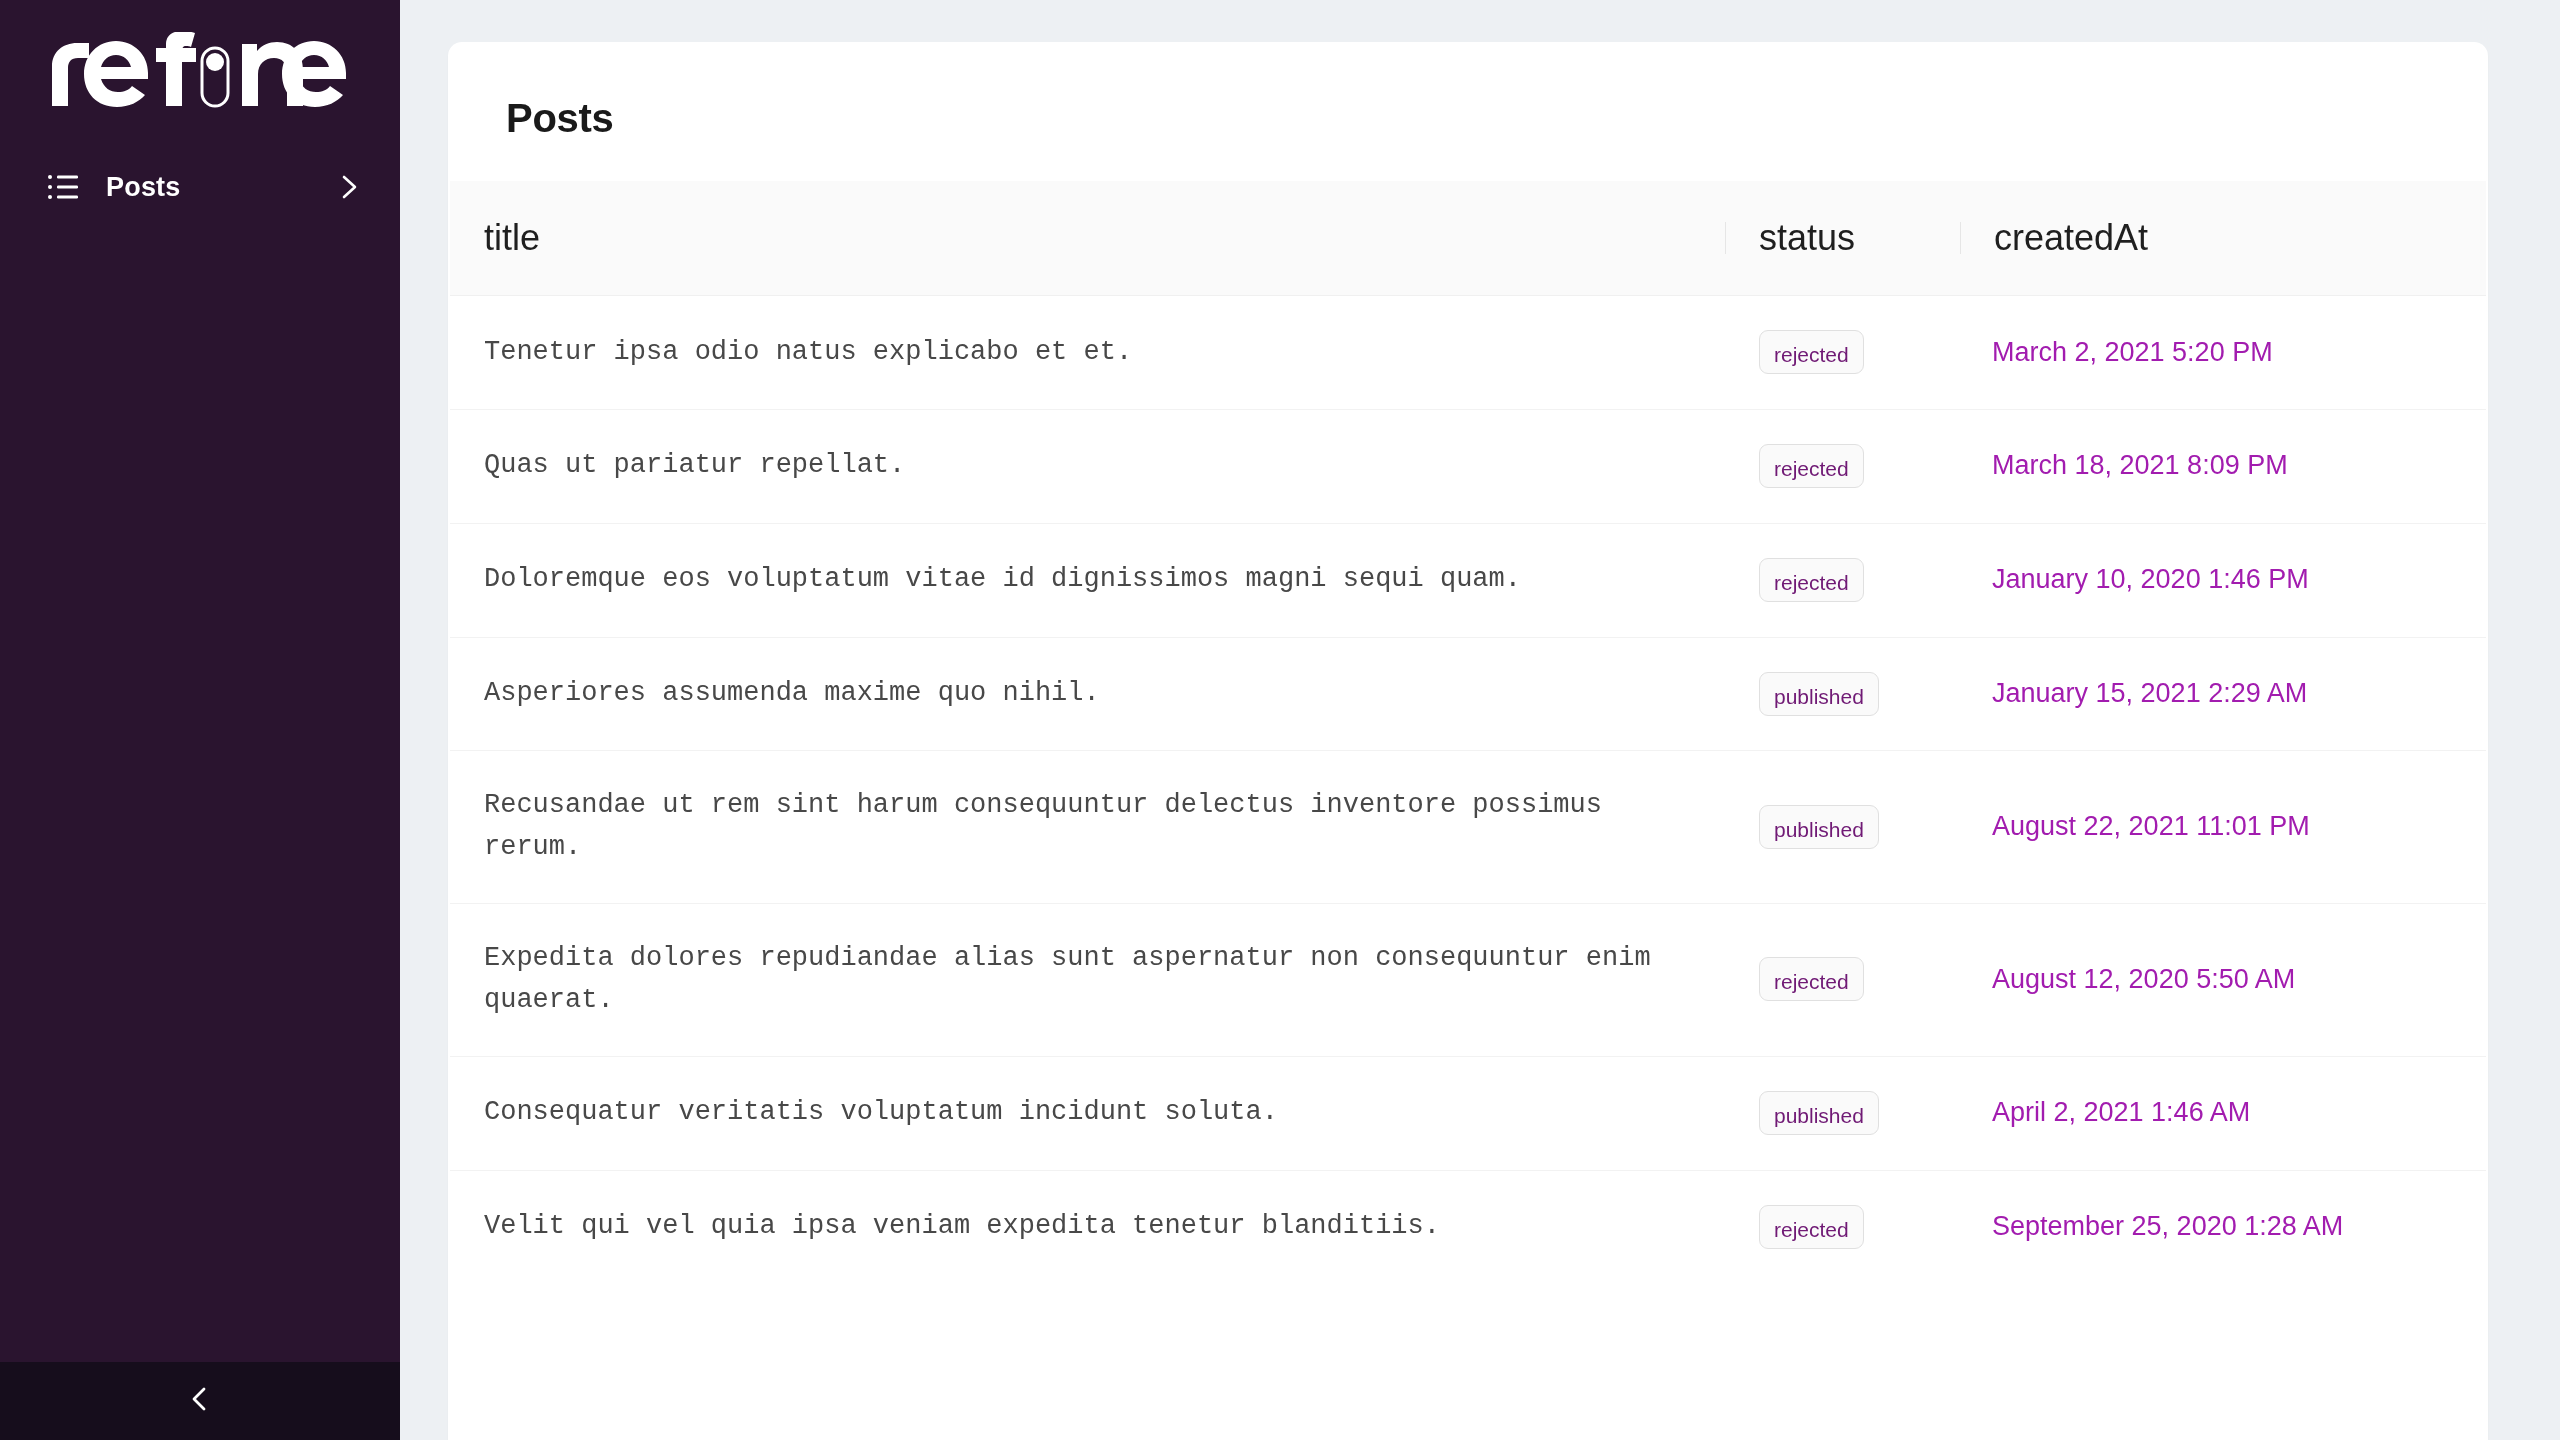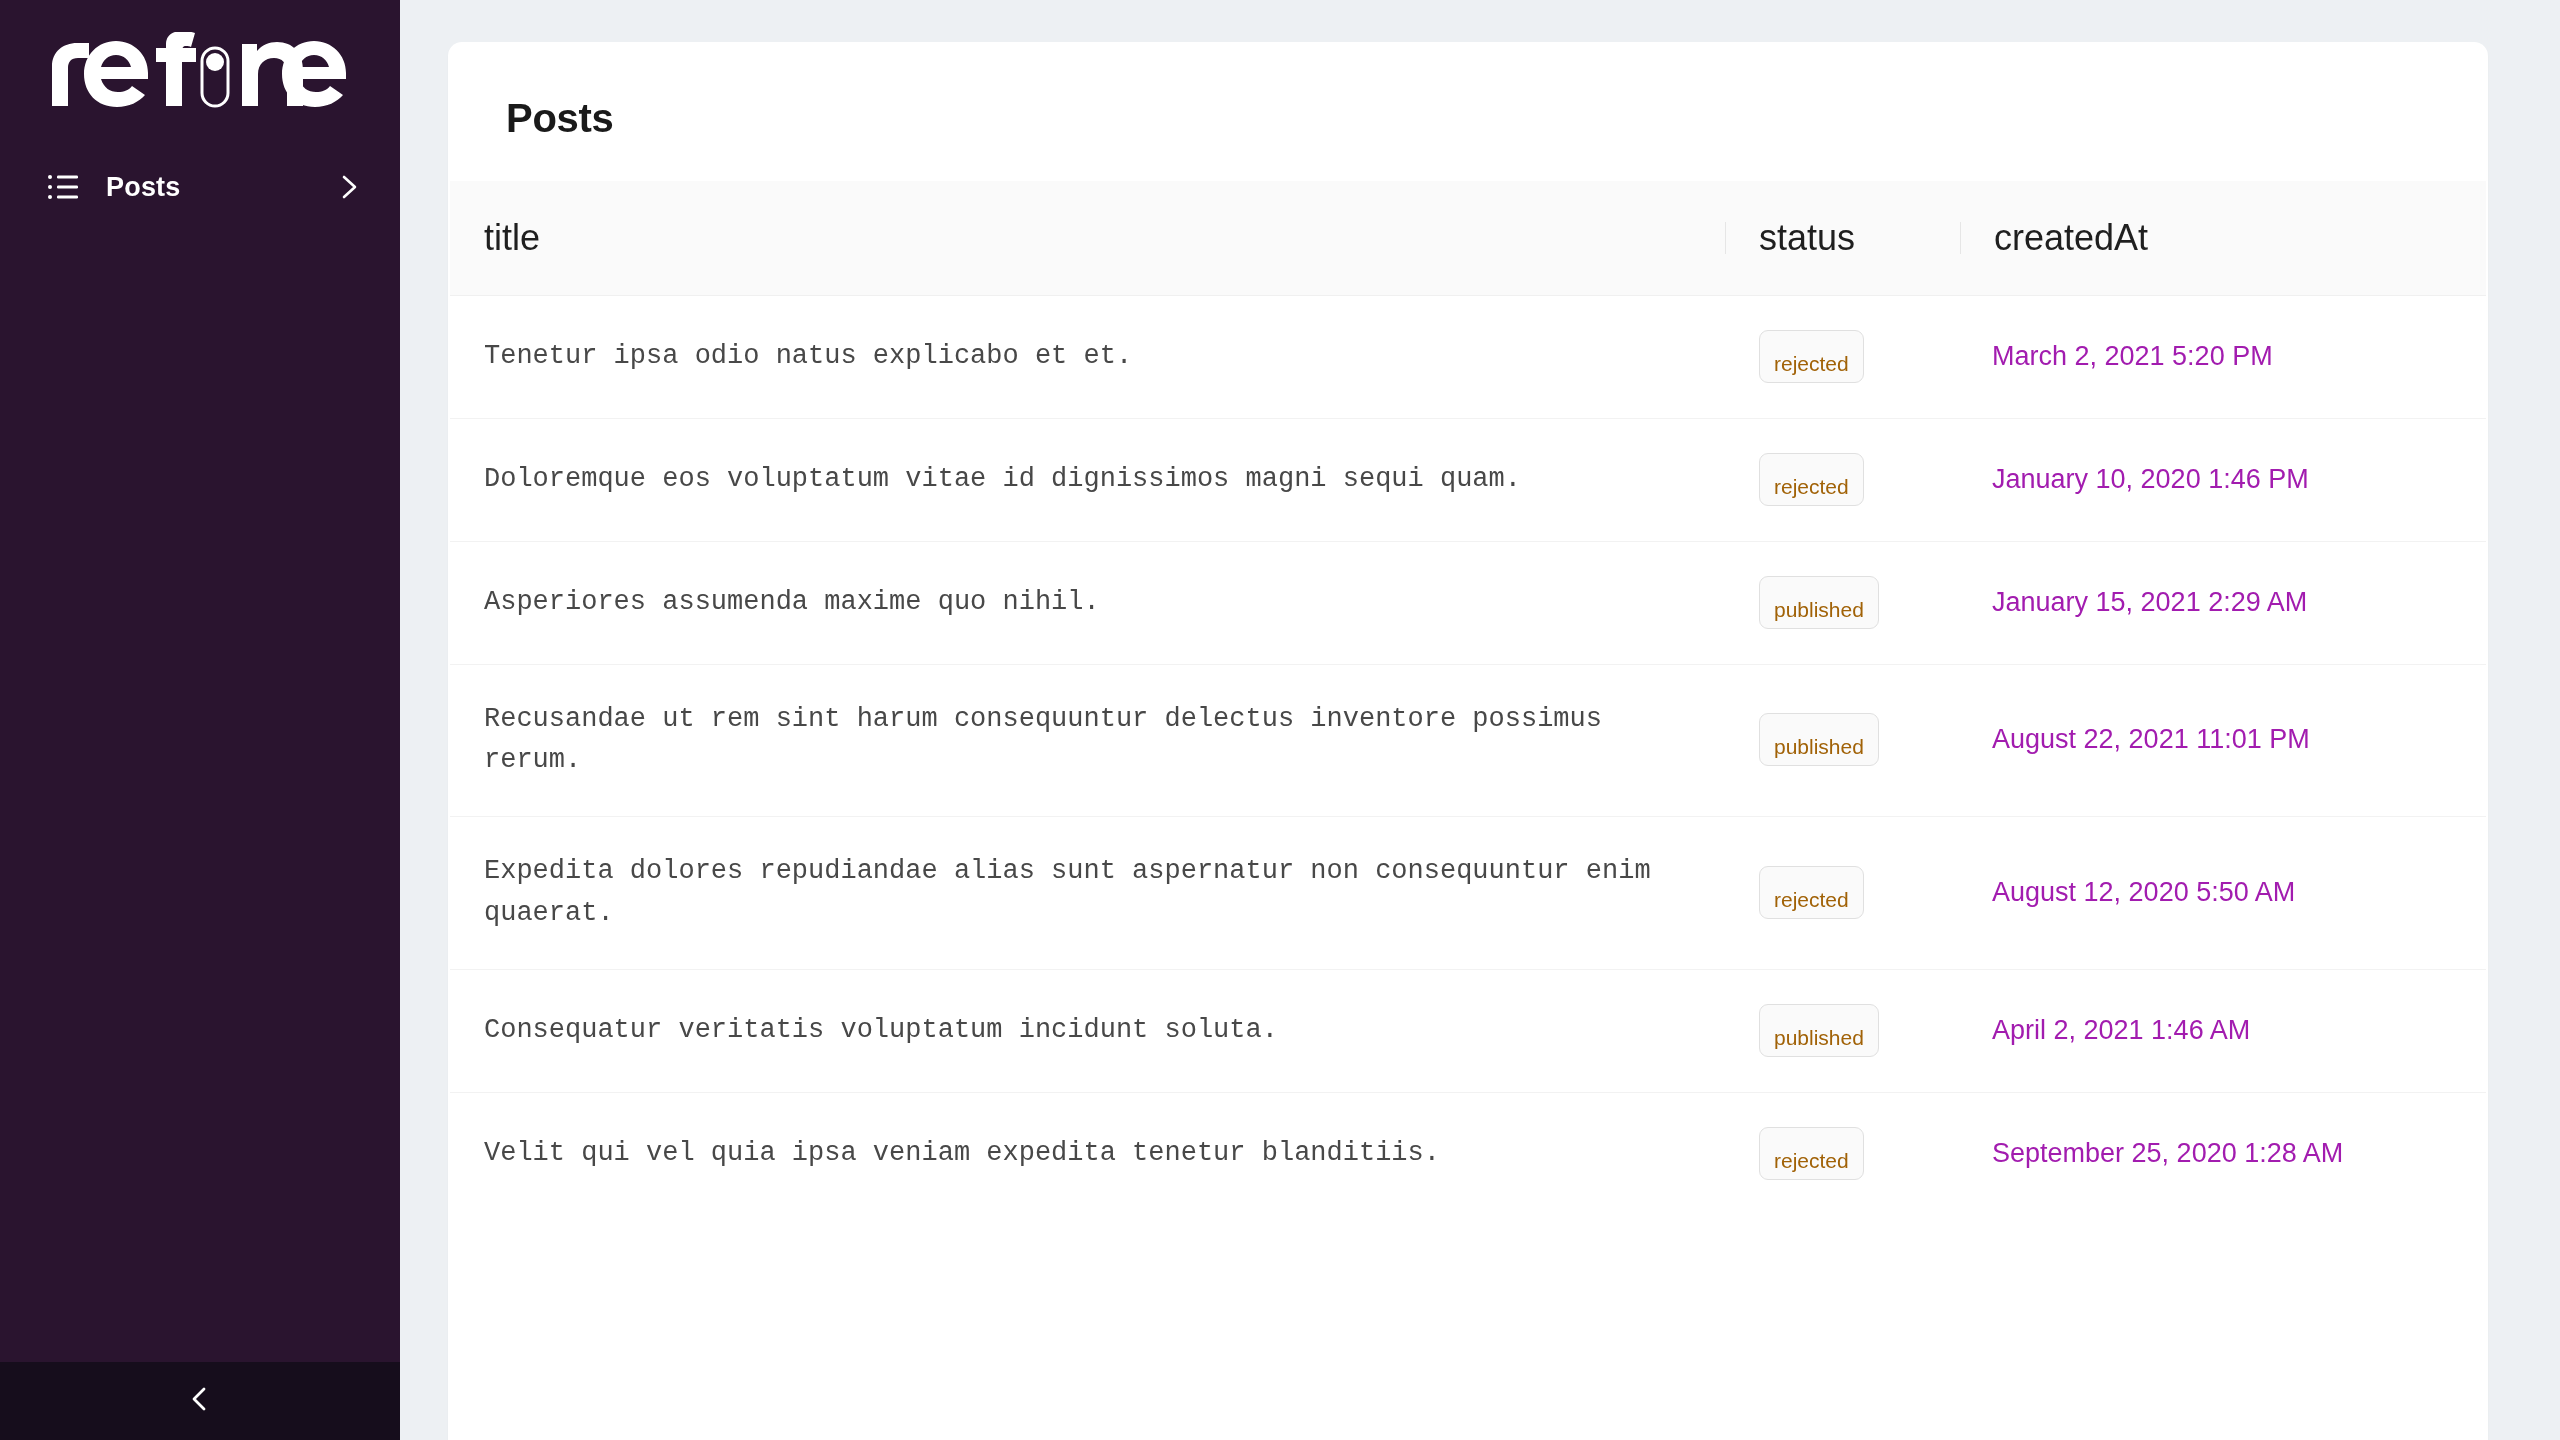--- a/index.html
+++ b/index.html
@@ -125,25 +125,25 @@
     vertical-align: middle;
     line-height: 1.55;
   }
   table.posts tbody td.cell-title { color: #484848; padding-right: 30px; font-family: Liberation Mono, monospace; }
   table.posts tbody td.cell-date { color: #a21caf; padding-left: 32px; }
   table.posts tbody tr:last-child td { border-bottom: none; }
 
   .badge {
     display: inline-block;
     font-size: 21px;
-    color: #a16207;
+    color: #701a75;
     background: #fafafa;
     border: 1px solid #e0e0e0;
     border-radius: 9px;
-    padding: 22px 14px 8px;
+    padding: 13px 14px 8px;
     line-height: 1;
     white-space: nowrap;
   }
 </style>
 </head>
 <body>
 
 <div class="app">
 
   <aside class="sidebar">
@@ -210,20 +210,25 @@
             <th class="col-date">createdAt</th>
           </tr>
         </thead>
         <tbody id="table-body">
             <tr>
               <td class="cell-title">Tenetur ipsa odio natus explicabo et et.</td>
               <td class="cell-status"><span class="badge">rejected</span></td>
               <td class="cell-date">March 2, 2021 5:20 PM</td>
             </tr>
             <tr>
+              <td class="cell-title">Quas ut pariatur repellat.</td>
+              <td class="cell-status"><span class="badge">rejected</span></td>
+              <td class="cell-date">March 18, 2021 8:09 PM</td>
+            </tr>
+            <tr>
               <td class="cell-title">Doloremque eos voluptatum vitae id dignissimos magni sequi quam.</td>
               <td class="cell-status"><span class="badge">rejected</span></td>
               <td class="cell-date">January 10, 2020 1:46 PM</td>
             </tr>
             <tr>
               <td class="cell-title">Asperiores assumenda maxime quo nihil.</td>
               <td class="cell-status"><span class="badge">published</span></td>
               <td class="cell-date">January 15, 2021 2:29 AM</td>
             </tr>
             <tr>

